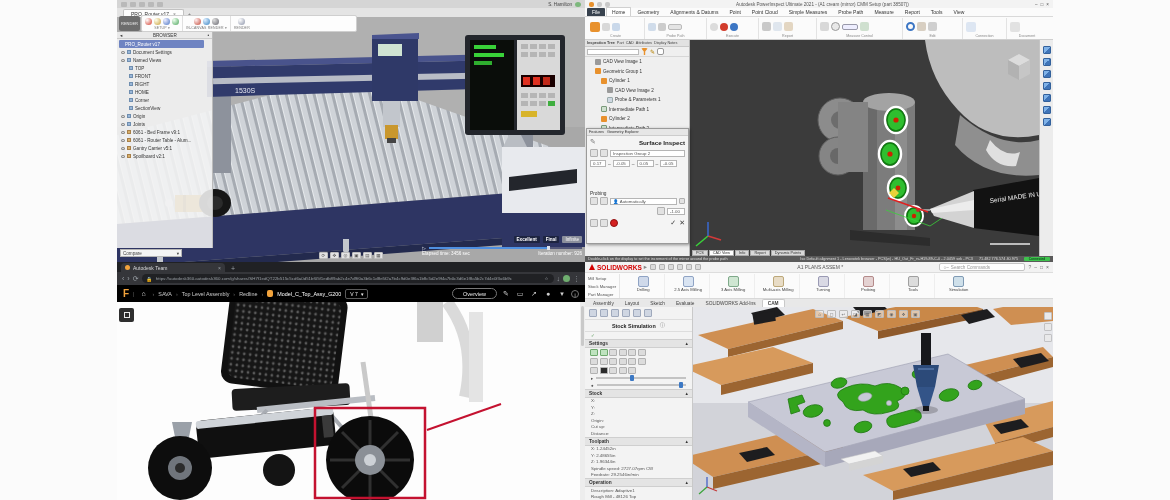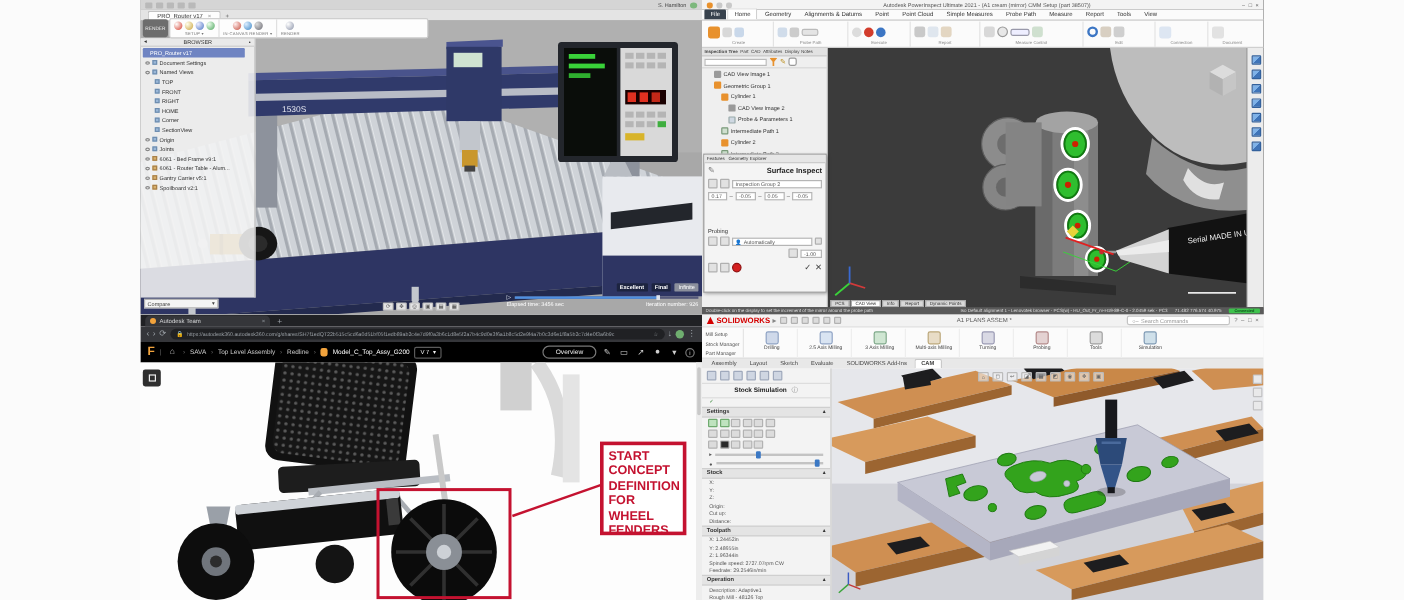--- a/index.html
+++ b/index.html
@@ -759,21 +759,20 @@
         <circle cx="253" cy="158" r="15" fill="#8a8f96"></circle>
         <circle cx="253" cy="158" r="6" fill="#cdd1d6"></circle>
       </g>
       <rect x="198" y="106" width="110" height="90" fill="none" stroke="#c41230" stroke-width="2.5"></rect>
       <line x1="310" y1="128" x2="384" y2="102" stroke="#c41230" stroke-width="2"></line>
     </svg>
 
     <div class="toolchip">
         <span class="inner"></span>
       </div>
-    <div class="annot-box">START CONCEPT DEFINITION FOR WHEEL FENDERS</div>
     <div class="abs" style="right:0;top:40px;width:5px;bottom:0;background:#ededed;">
       <div class="abs" style="right:1px;top:4px;width:3px;height:40px;background:#c9c9c9;border-radius:2px;"></div>
     </div>
   </div>
 
   <div id="q-br" class="quad">
     <div class="s-title">
       <span class="sw-logo">
           <span class="sw-tri"></span>
           <span>SOLIDWORKS</span>

